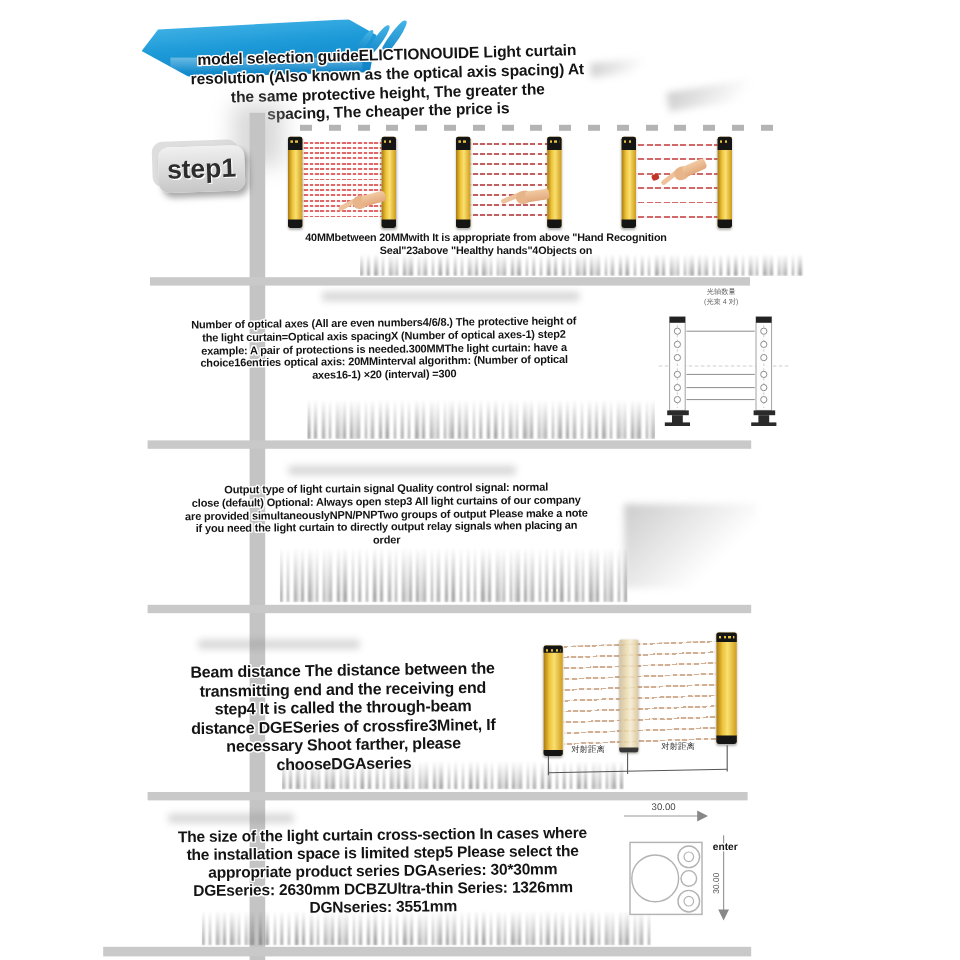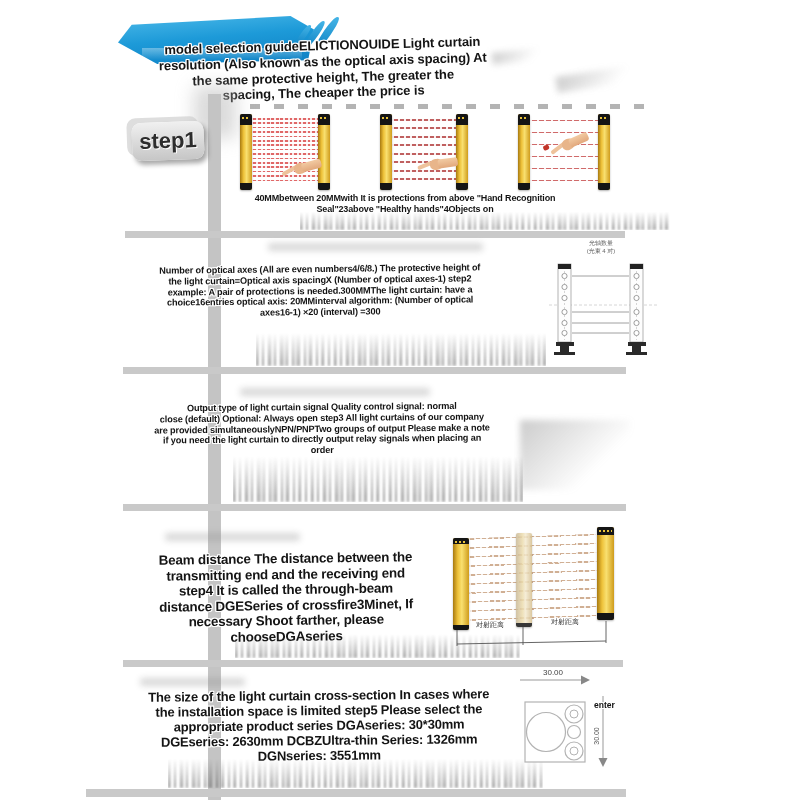--- a/index.html
+++ b/index.html
@@ -168,21 +168,21 @@
       </div>
     <div class="hand" style="left:28px;top:24px;transform:rotate(-24deg);">
         <i class="obj"></i>
         <i class="finger"></i>
         <i class="palm"></i>
         <i class="arm"></i>
       </div>
   </div>
 
   <div class="tblock caption halo" style="left:245px;top:193px;width:320px;">
-    <div>40MMbetween 20MMwith It is protections from above "Hand Recognition</div>
+    <div>40MMbetween 20MMwith It is appropriate from above "Hand Recognition</div>
     <div>Seal"23above "Healthy hands"4Objects on</div>
   </div>
   <div class="streaks" style="left:300px;top:210px;width:370px;height:20px;"></div>
 
   <div class="ghostline" style="left:268px;top:243px;width:215px;height:8px;"></div>
   <div class="tblock small halo" style="left:122px;top:264px;width:396px;transform:rotate(-0.6deg);">
     <div>Number of optical axes (All are even numbers4/6/8.)  The protective height of</div>
     <div>the light curtain=Optical axis spacingX (Number of optical axes-1)  step2</div>
     <div>example: A pair of protections is needed.300MMThe light curtain: have a</div>
     <div>choice16entries optical axis: 20MMinterval algorithm:  (Number of optical</div>

